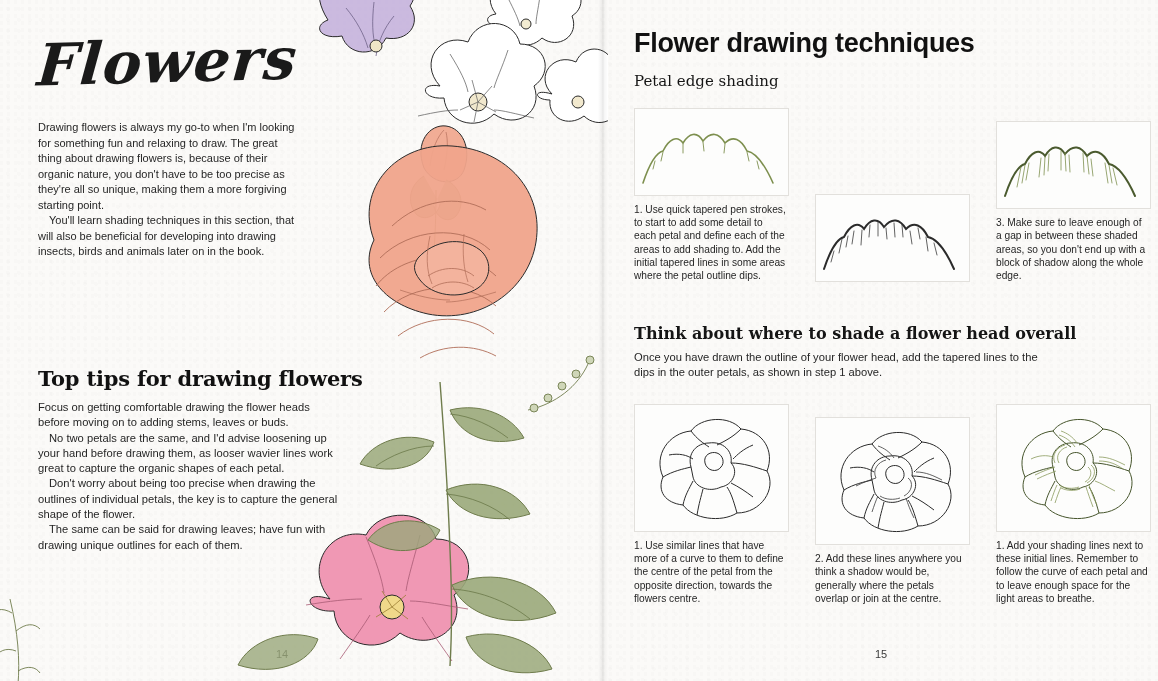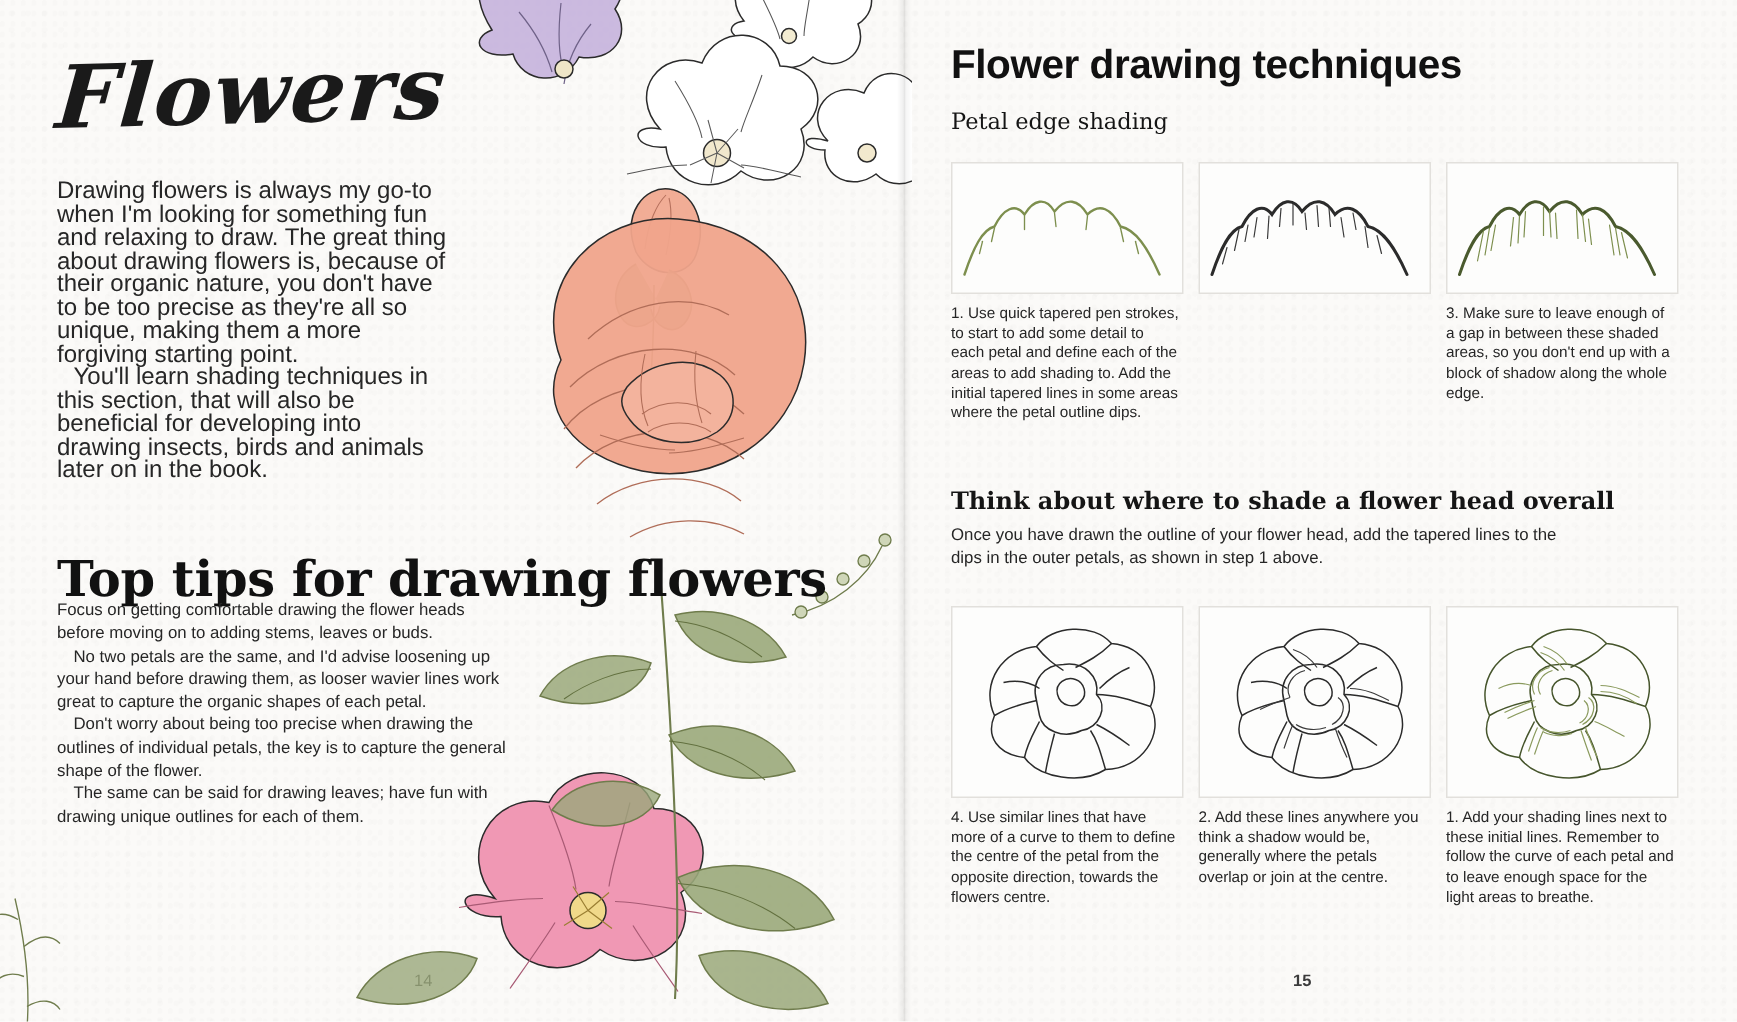--- a/index.html
+++ b/index.html
@@ -55,35 +55,35 @@
     letter-spacing: 1px;
     color: #1a1a1a;
     transform: skewX(-6deg) rotate(-1.5deg);
     z-index: 20;
   }
   .intro-text {
     position: absolute;
     left: 38px;
     top: 120px;
     width: 262px;
-    font-size: 16px;
+    font-size: 11px;
     line-height: 15.5px;
     color: #262626;
     z-index: 20;
   }
   .intro-text p { margin: 0; }
   .intro-text p + p { text-indent: 11px; }
 
   .tips-title {
     position: absolute;
     left: 38px;
     top: 366px;
     font-family: "DejaVu Serif", serif;
     font-weight: 700;
-    font-size: 33px;
+    font-size: 21px;
     color: #111;
     z-index: 20;
     letter-spacing: -0.2px;
   }
   .tips-text {
     position: absolute;
     left: 38px;
     top: 400px;
     width: 300px;
     font-size: 11.2px;
@@ -93,21 +93,21 @@
   }
   .tips-text p { margin: 0; }
   .tips-text p + p { text-indent: 11px; }
 
   .folio {
     position: absolute;
     font-size: 11px;
     color: #3b3b3b;
   }
   .folio-left { left: 276px; top: 648px; }
-  .folio-right { left: 260px; top: 648px; font-weight: bold; }
+  .folio-right { left: 273px; top: 648px; }
 
   
   .r-title {
     position: absolute;
     left: 32px;
     top: 28px;
     font-family: Liberation Sans, sans-serif;
     font-weight: 700;
     font-size: 27px;
     color: #111;
@@ -127,21 +127,22 @@
     top: 350px;
     width: 420px;
     font-size: 11.2px;
     line-height: 15px;
     color: #262626;
   }
 
   .panel-row {
     position: absolute;
     display: flex;
-    gap: 12px;
+    gap: 28px;
+    align-items: flex-end;
   }
   .row-1 { left: 32px; top: 108px; }
   .row-2 { left: 32px; top: 404px; }
 
   .panel {
     width: 153px;
   }
   .panel-img {
     width: 153px;
     height: 86px;
@@ -368,21 +369,21 @@
           <svg viewBox="0 0 153 126" xmlns="http://www.w3.org/2000/svg">
             <g fill="none" stroke="#2b2b2b" stroke-width="1">
               <path d="M28 72 C18 50 34 28 56 26 C66 12 94 10 106 24 C128 26 140 46 132 66 C142 84 126 108 102 108 C86 118 58 114 48 100 C30 98 22 86 28 72 Z"></path>
               <path d="M56 62 C52 48 62 38 74 38 C88 36 98 46 96 58 C104 66 98 80 86 82 C74 88 60 82 58 72 Z"></path>
               <path d="M70 58 C68 50 76 46 82 48 C88 50 90 58 86 62 C82 68 72 66 70 58 Z"></path>
               <path d="M28 72 C38 66 48 64 56 62 M48 100 C50 90 54 84 58 76 M102 108 C98 94 96 88 92 82 M132 66 C120 62 108 58 96 58 M106 24 C98 32 90 36 82 40 M56 26 C62 34 68 38 74 42"></path>
               <path d="M34 50 C44 48 52 50 58 54 M118 40 C108 44 102 50 98 54 M118 92 C110 86 104 82 96 78 M62 110 C64 98 66 92 68 84"></path>
             </g>
           </svg>
         </div>
-        <div class="panel-cap">4. Use similar lines that have more of a curve to them to define the centre of the petal from the opposite direction, towards the flowers centre.</div>
+        <div class="panel-cap">1. Use similar lines that have more of a curve to them to define the centre of the petal from the opposite direction, towards the flowers centre.</div>
       </div>
 
       <div class="panel">
         <div class="panel-img">
           <svg viewBox="0 0 153 126" xmlns="http://www.w3.org/2000/svg">
             <g fill="none" stroke="#2b2b2b" stroke-width="1">
               <path d="M28 72 C18 50 34 28 56 26 C66 12 94 10 106 24 C128 26 140 46 132 66 C142 84 126 108 102 108 C86 118 58 114 48 100 C30 98 22 86 28 72 Z"></path>
               <path d="M56 62 C52 48 62 38 74 38 C88 36 98 46 96 58 C104 66 98 80 86 82 C74 88 60 82 58 72 Z"></path>
               <path d="M70 58 C68 50 76 46 82 48 C88 50 90 58 86 62 C82 68 72 66 70 58 Z"></path>
               <path d="M28 72 C38 66 48 64 56 62 M48 100 C50 90 54 84 58 76 M102 108 C98 94 96 88 92 82 M132 66 C120 62 108 58 96 58 M106 24 C98 32 90 36 82 40 M56 26 C62 34 68 38 74 42"></path>

